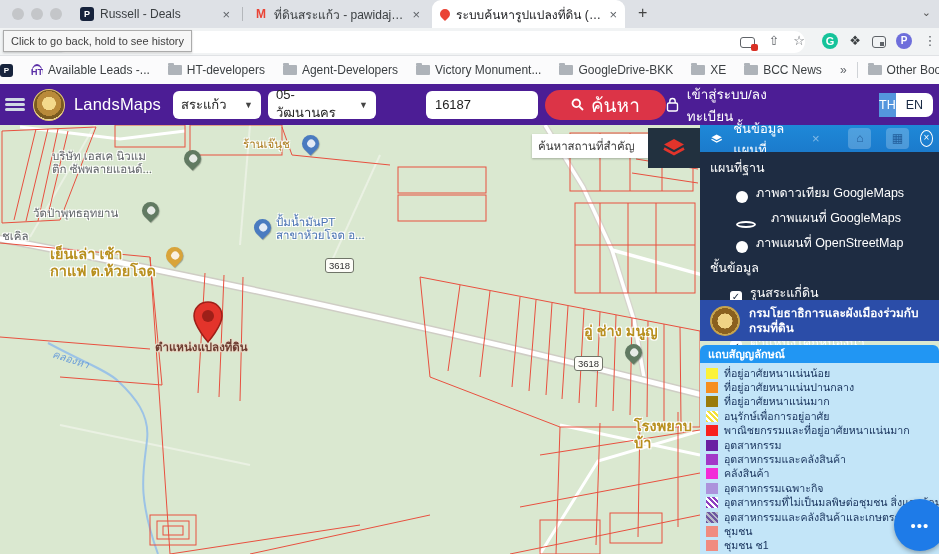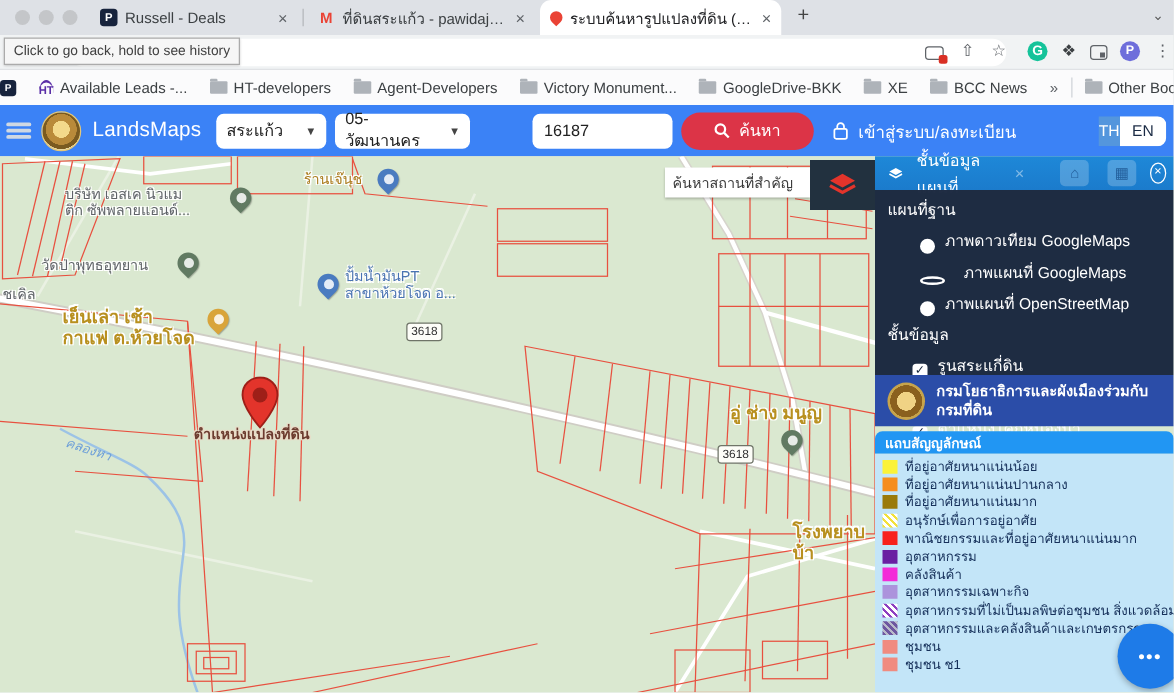--- a/index.html
+++ b/index.html
@@ -36,28 +36,28 @@
   .bookmarks{position:absolute;left:0;top:56px;width:939px;height:28px;background:#FBFBFC;display:flex;align-items:center;font-size:12px;color:#3c4043;}
   .bm-item{display:flex;align-items:center;gap:5px;margin-right:18px;white-space:nowrap;}
   .folder{width:14px;height:10px;background:#AEB3B9;border-radius:1px;position:relative;flex:none;}
   .folder::before{content:"";position:absolute;top:-2px;left:0;width:6px;height:2px;background:#AEB3B9;border-radius:1px 1px 0 0;}
   .ht-ic{color:#5A2EA6;font-weight:bold;font-size:9px;border-top:2px solid #5A2EA6;border-radius:50% 50% 0 0/80% 80% 0 0;padding-top:1px;}
   .pd-mini{width:13px;height:13px;background:#17233c;color:#fff;border-radius:3px;font-size:8px;font-weight:bold;display:flex;align-items:center;justify-content:center;}
   .bm-right{margin-left:auto;display:flex;align-items:center;gap:10px;padding-right:10px;}
   .bm-div{width:1px;height:16px;background:#d0d3d7;}
 
   
-  .appbar{position:absolute;left:0;top:84px;width:939px;height:41px;background:#3b82f6;display:flex;align-items:center;}
+  .appbar{position:absolute;left:0;top:84px;width:939px;height:41px;background:#4c1d95;display:flex;align-items:center;}
   .burger{width:20px;height:2.5px;background:#cfd8e3;margin:2.5px 0;border-radius:2px;}
   .logo{width:32px;height:32px;border-radius:50%;background:radial-gradient(circle at 50% 45%,#f3d98b 0 30%,#b98a3a 31% 55%,#7a5a20 56% 70%,#e8d9a8 71%);border:1px solid #e5c878;box-sizing:border-box;}
   .brand{color:#fff;font-size:16.5px;margin:0 12px 0 9px;letter-spacing:.2px;}
   .sel{height:28px;background:#fff;border-radius:6px;display:flex;align-items:center;justify-content:space-between;padding:0 8px;font-size:13px;color:#222;box-sizing:border-box;margin-right:7px;}
   .sel .chev{font-size:9px;color:#444;margin-left:6px;}
   .inp{height:28px;width:112px;background:#fff;border-radius:6px;border:none;font-size:13px;color:#222;padding:0 9px;box-sizing:border-box;margin-right:7px;font-family:inherit;margin-left:43px;}
-  .btn-search{height:30px;padding:0 26px;background:#DC3447;border:none;border-radius:16px;color:#fff;font-size:13px;display:flex;align-items:center;gap:7px;font-family:inherit;}
+  .btn-search{height:30px;padding:0 26px;background:#DC3447;border:none;border-radius:16px;color:#fff;font-size:19px;display:flex;align-items:center;gap:7px;font-family:inherit;}
   .loginwrap{margin-left:auto;display:flex;align-items:center;gap:8px;color:#fff;font-size:13.5px;}
   .langs{display:flex;border-radius:7px;overflow:hidden;margin:0 6px 0 10px;font-size:12.5px;}
   .langs .th{background:#5496DD;color:#fff;padding:5px 0;margin-left:48px;}
   .langs .en{background:#fff;color:#1a2a44;padding:5px 10px;}
 
   
   .map{position:absolute;left:0;top:125px;width:939px;height:429px;background:#DAE8D0;overflow:hidden;}
   .poi{position:absolute;white-space:pre-line;font-size:11.5px;line-height:1.15;text-shadow:-1px -1px 0 #fff,1px -1px 0 #fff,-1px 1px 0 #fff,1px 1px 0 #fff;}
   .poi-gray{color:#5f6368;}
   .poi-blue{color:#4a73b3;}
@@ -430,20 +430,24 @@
         </div>
         <div class="lg-row">
           <span class="sw" style="background: rgb(248, 33, 29);"></span>
           <span class="lg-lbl">พาณิชยกรรมและที่อยู่อาศัยหนาแน่นมาก</span>
         </div>
         <div class="lg-row">
           <span class="sw" style="background: rgb(106, 31, 162);"></span>
           <span class="lg-lbl">อุตสาหกรรม</span>
         </div>
         <div class="lg-row">
+          <span class="sw" style="background: rgb(162, 56, 200);"></span>
+          <span class="lg-lbl">อุตสาหกรรมและคลังสินค้า</span>
+        </div>
+        <div class="lg-row">
           <span class="sw" style="background: rgb(243, 43, 216);"></span>
           <span class="lg-lbl">คลังสินค้า</span>
         </div>
         <div class="lg-row">
           <span class="sw" style="background: rgb(172, 147, 220);"></span>
           <span class="lg-lbl">อุตสาหกรรมเฉพาะกิจ</span>
         </div>
         <div class="lg-row">
           <span class="sw hatch-purple"></span>
           <span class="lg-lbl">อุตสาหกรรมที่ไม่เป็นมลพิษต่อชุมชน สิ่งแวดล้อมและคลังสินค้า</span>

